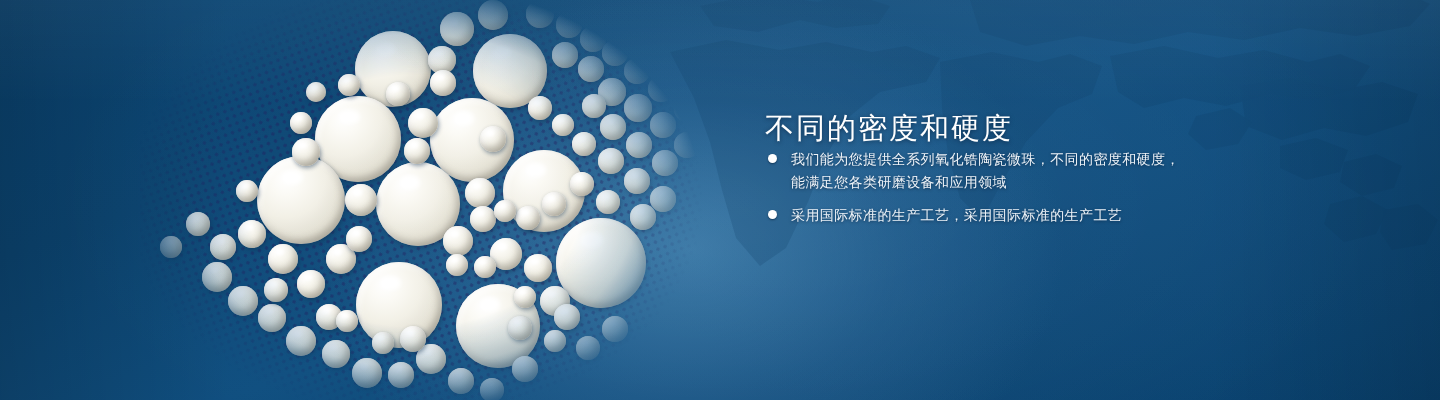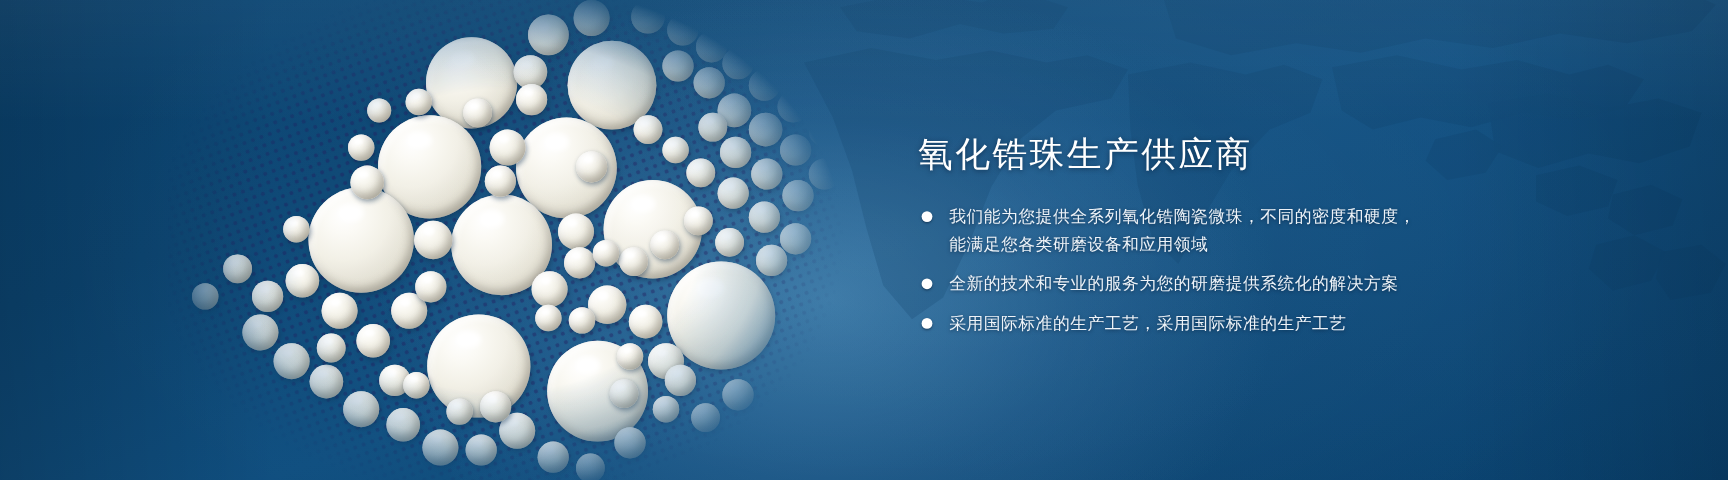--- a/index.html
+++ b/index.html
@@ -60,21 +60,21 @@
     border-radius:50%;background:rgba(255,255,255,0.92);filter:blur(1.4px);
   }
   .bead.b-lg::after{width:24%;height:17%;left:28%;top:16%;filter:blur(2.2px);}
 
   
   .copy{position:absolute;left:765px;top:108px;width:620px;}
   .title{
     color:#ffffff;font-size:29px;line-height:40px;letter-spacing:2px;
     font-weight:400;text-shadow:0 1px 4px rgba(0,18,40,0.55);white-space:nowrap;
   }
-  .bullets{margin-top:22px;}
+  .bullets{}
   .bullet{position:relative;padding-left:26px;margin-bottom:10px;}
   .dot{
     position:absolute;left:3px;top:6px;width:9px;height:9px;border-radius:50%;
     background:#ffffff;box-shadow:0 1px 2px rgba(0,18,40,0.5);
   }
   .btext{
     color:#eef3f8;font-size:14px;line-height:23px;letter-spacing:.4px;
     text-shadow:0 1px 3px rgba(0,18,40,0.55);
   }
   .btext .l2{display:block;}
@@ -204,37 +204,31 @@
       <div class="bead" style="left:374px;top:300px;width:22px;height:22px;"></div>
       <div class="bead" style="left:306px;top:268px;width:22px;height:22px;"></div>
       <div class="bead" style="left:206px;top:240px;width:26px;height:26px;"></div>
       <div class="bead" style="left:334px;top:270px;width:22px;height:22px;"></div>
     </div>
   </div>
 
   <div class="sheen"></div>
 
   <div class="copy">
-    <div class="title">氧化锆珠生产供应商</div>
+    <div class="title">不同的密度和硬度</div>
     <div class="bullets">
 
       <div class="bullet">
         <span class="dot"></span>
         <div class="btext">
           <span>我们能为您提供全系列氧化锆陶瓷微珠，不同的密度和硬度，</span>
           <span class="l2">能满足您各类研磨设备和应用领域</span>
         </div>
       </div>
 
-      <div class="bullet">
-        <span class="dot"></span>
-        <div class="btext">
-          <span>全新的技术和专业的服务为您的研磨提供系统化的解决方案</span>
-        </div>
-      </div>
 
       <div class="bullet">
         <span class="dot"></span>
         <div class="btext">
           <span>采用国际标准的生产工艺，采用国际标准的生产工艺</span>
         </div>
       </div>
 
     </div>
   </div>

